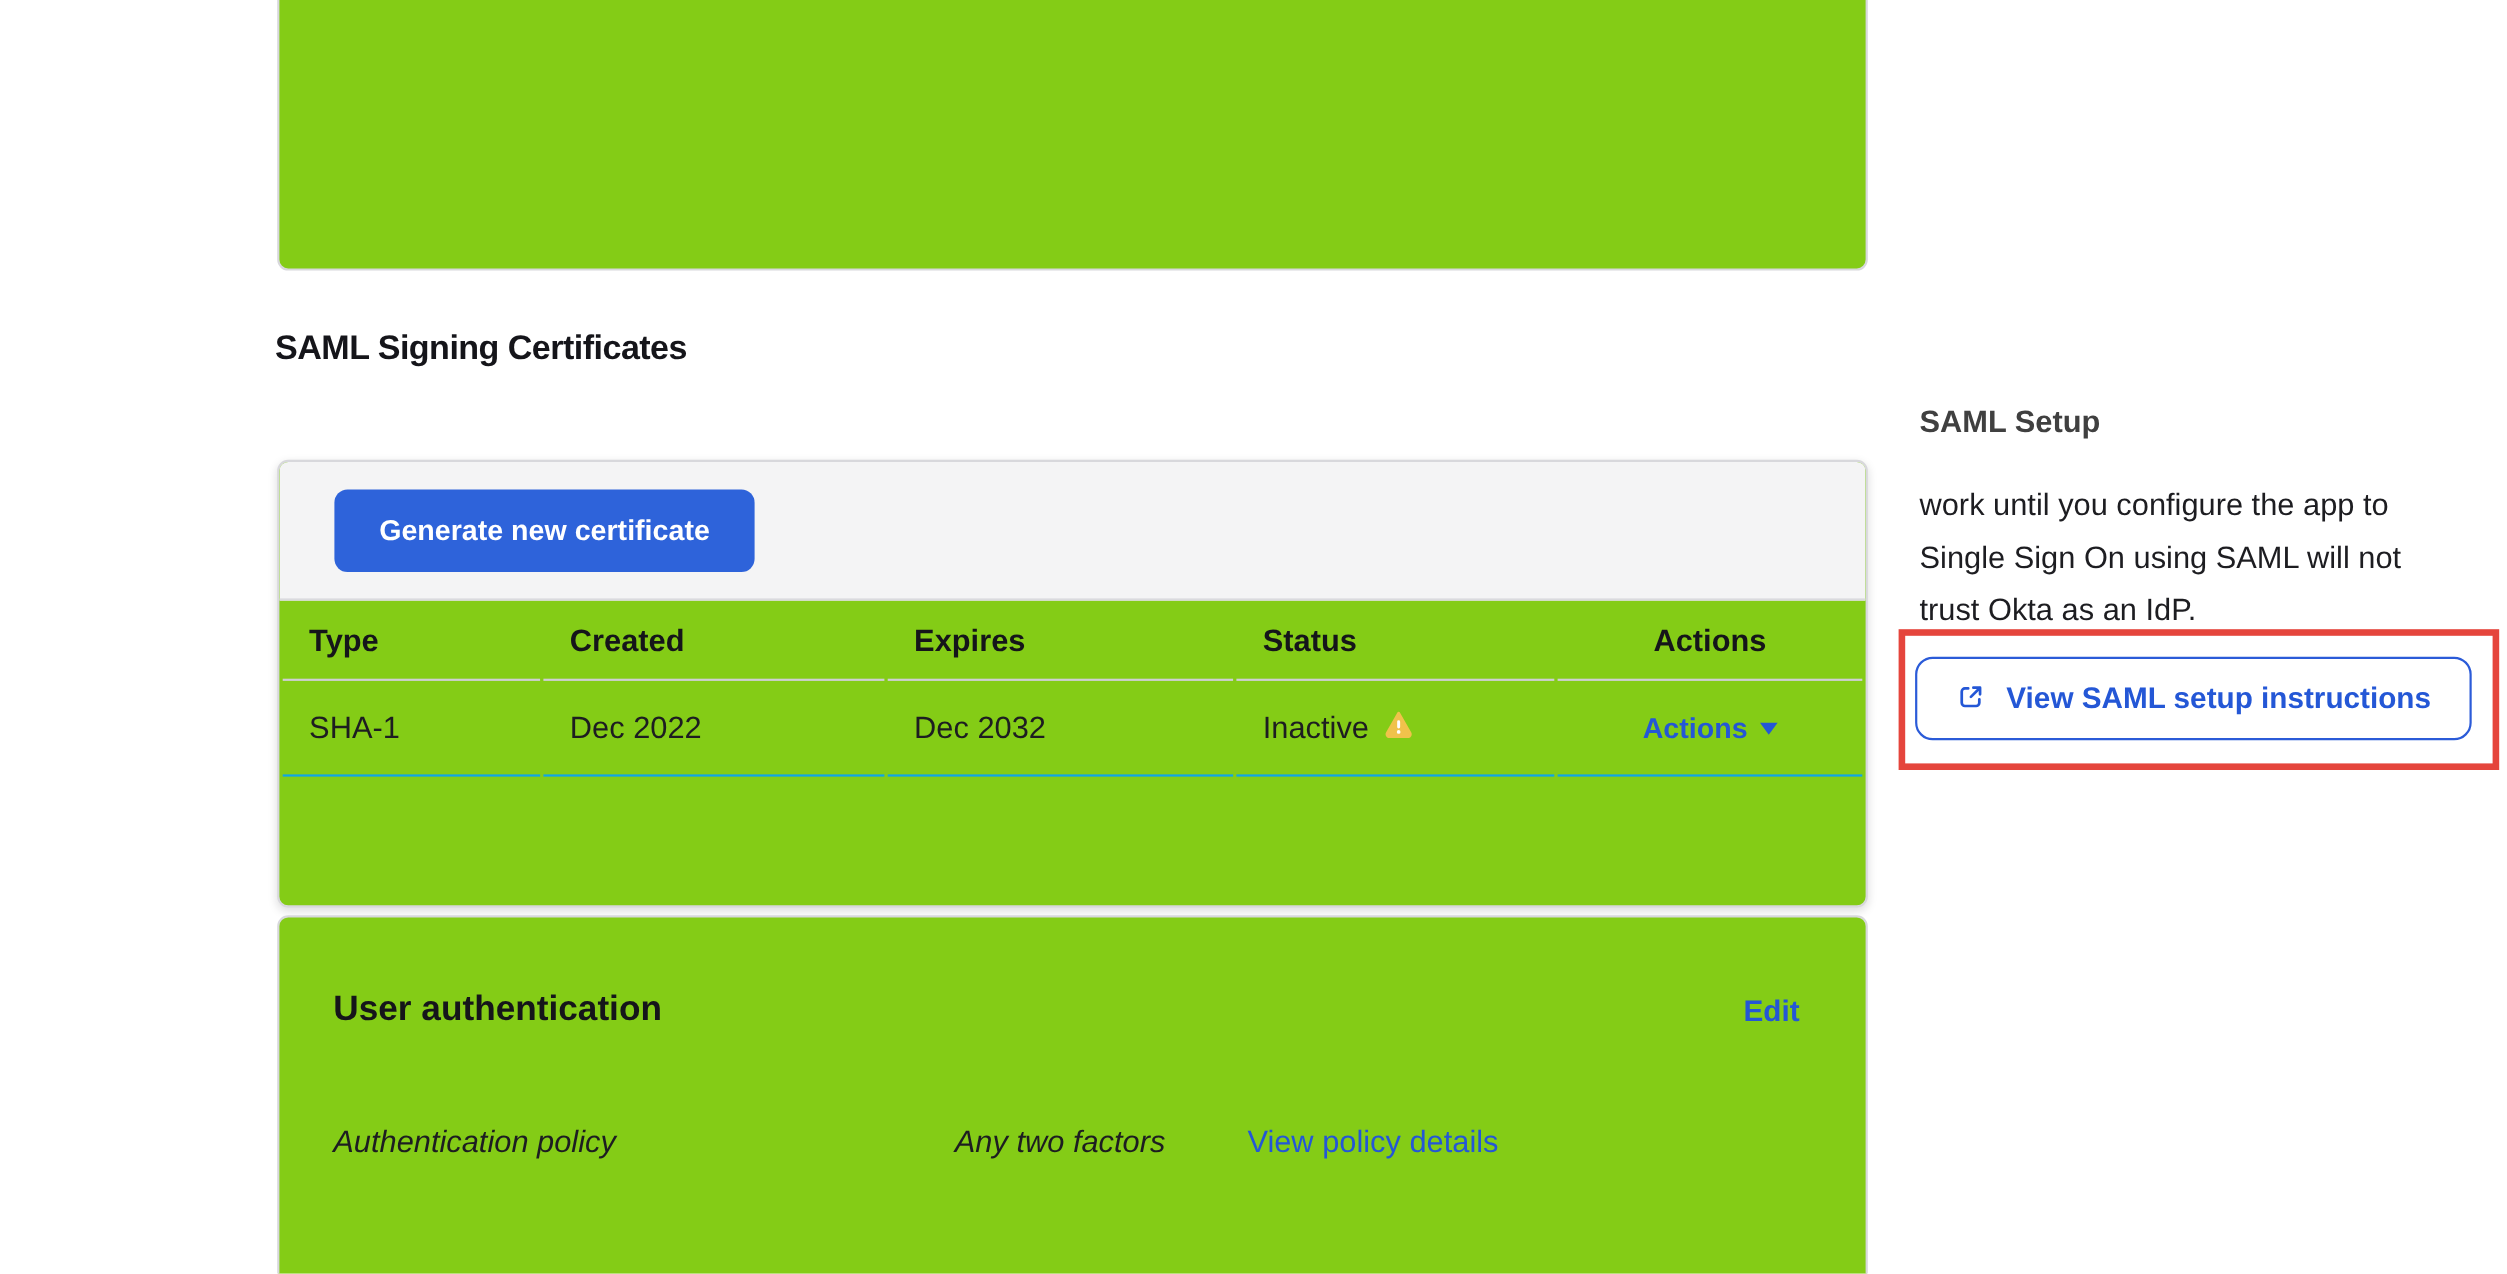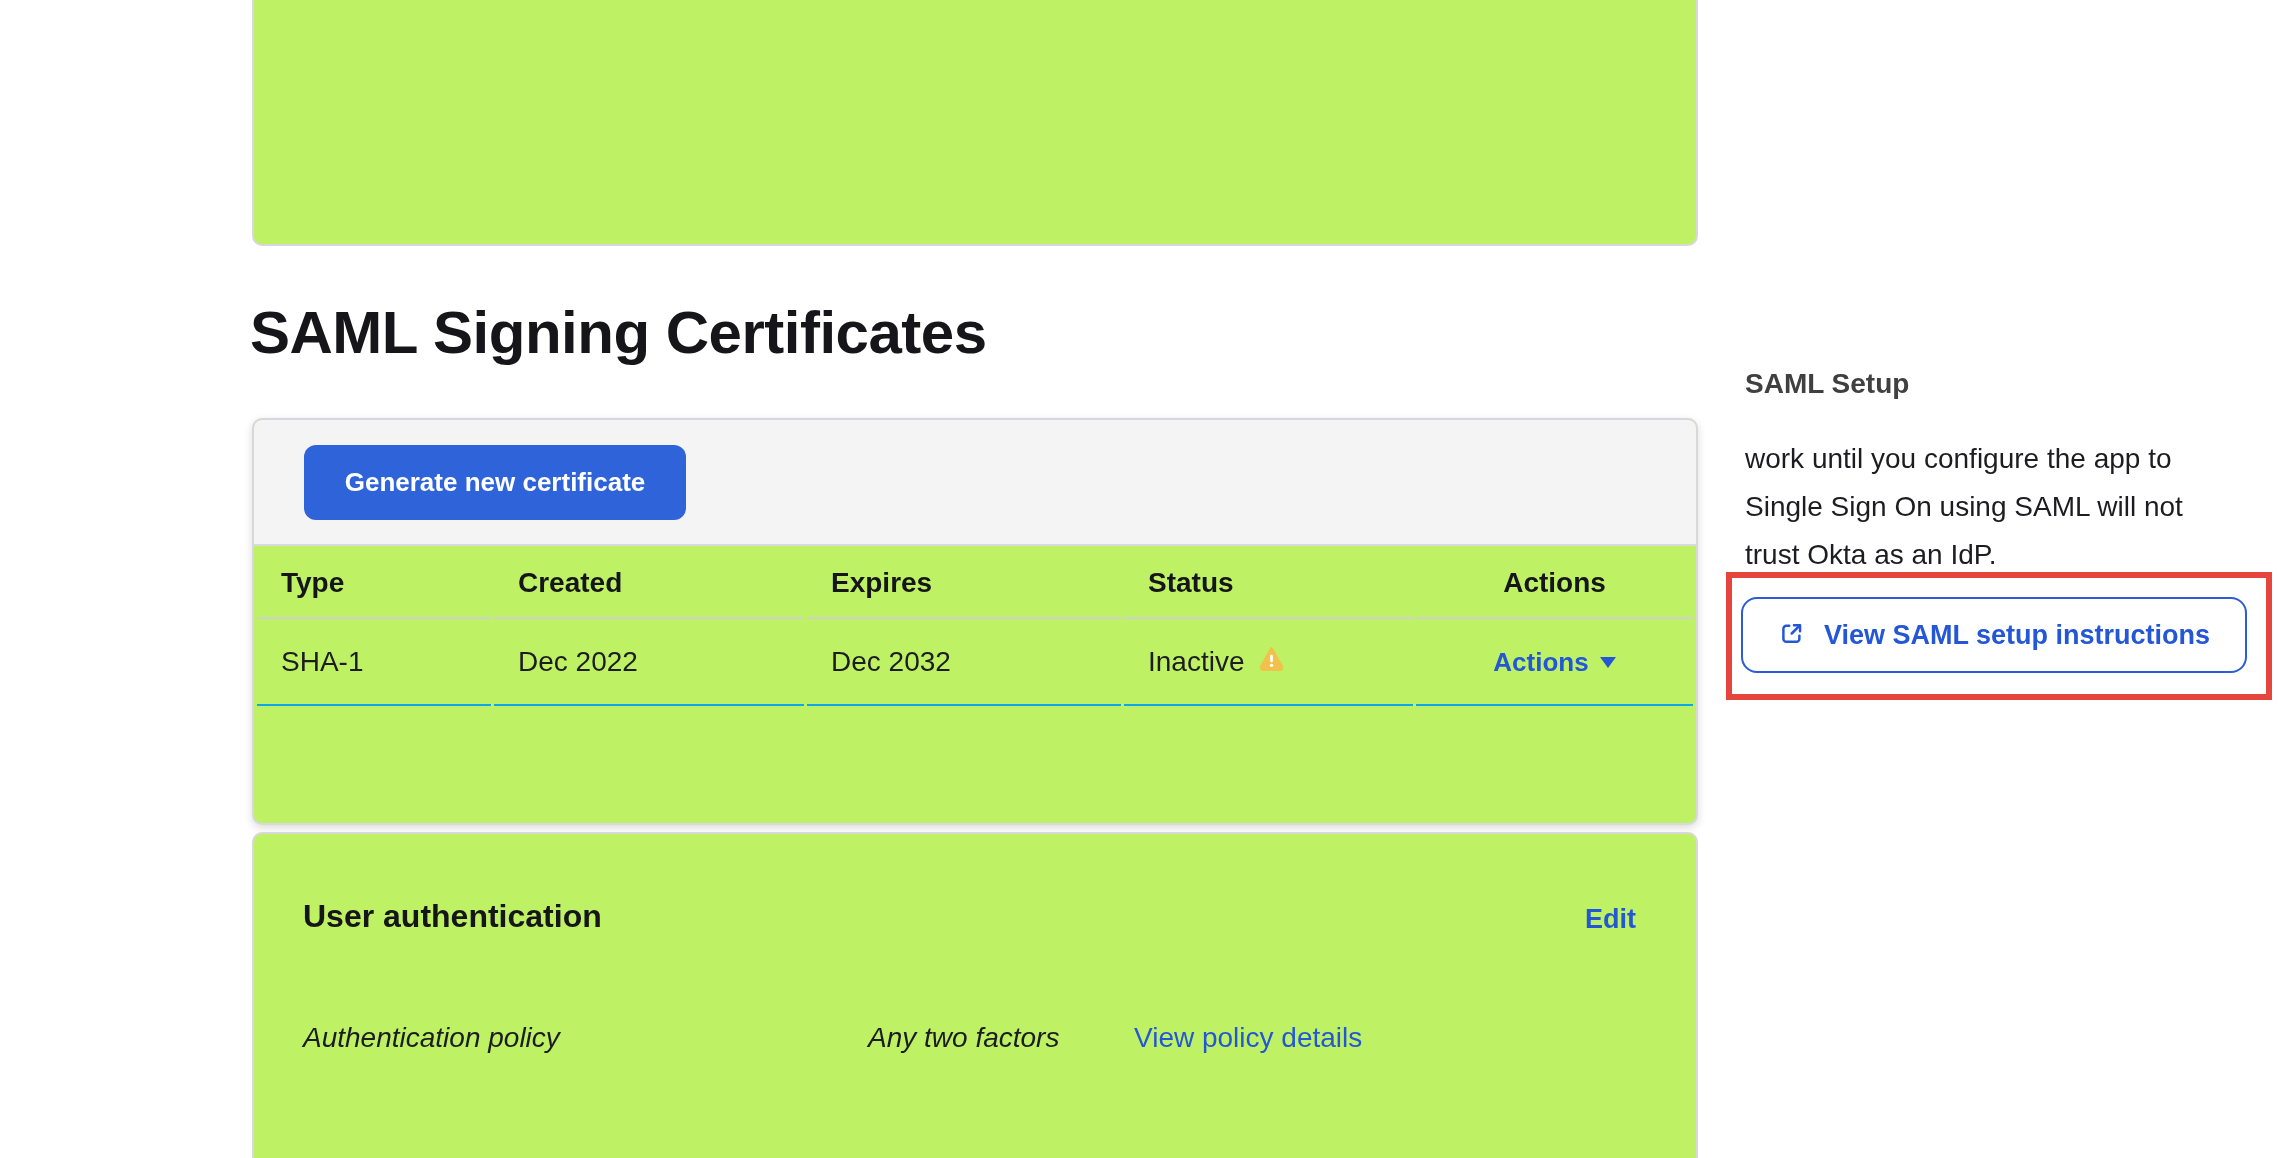--- a/index.html
+++ b/index.html
@@ -1,28 +1,28 @@
 <!DOCTYPE html>
 <html><head>
 <meta charset="utf-8">
 <style>
   * { margin:0; padding:0; box-sizing:border-box; }
   html,body { background:#fff; }
   body { font-family:"Liberation Sans", sans-serif; color:#1d1d21; }
   .viewport { position:relative; width:2279px; height:1158px; overflow:hidden; background:#fff; }
-  .card { position:absolute; background:#bef264; border:2px solid #d8d8dc; border-radius:10px; }
+  .card { position:absolute; background:#84cc16; border:2px solid #d8d8dc; border-radius:10px; }
   .body-text { font-size:28px; line-height:36px; color:#1d1d21; white-space:nowrap;font-style:italic; }
   .blue-link { color:#2457d6; font-weight:bold; text-decoration:none; cursor:pointer; white-space:nowrap; }
 
   
   .card-top { left:252px; top:-260px; width:1446px; height:506px; }
 
   
   .section-title {
-    position:absolute; left:250px; top:298px; font-size:60px; font-weight:bold;
+    position:absolute; left:250px; top:298px; font-size:31px; font-weight:bold;
     color:#15151a; letter-spacing:-0.5px; white-space:nowrap;
   }
 
   
   .card-certs { left:252px; top:418px; width:1446px; height:407px; overflow:hidden;
                 box-shadow:0 3px 9px rgba(23,23,30,0.15); }
   .cert-toolbar { position:absolute; left:0; top:0; width:100%; height:126px;
                   background:#f4f4f5; border-bottom:2px solid #dadade; }
   .btn-primary {
     position:absolute; left:50px; top:25px; width:382px; height:75px;

